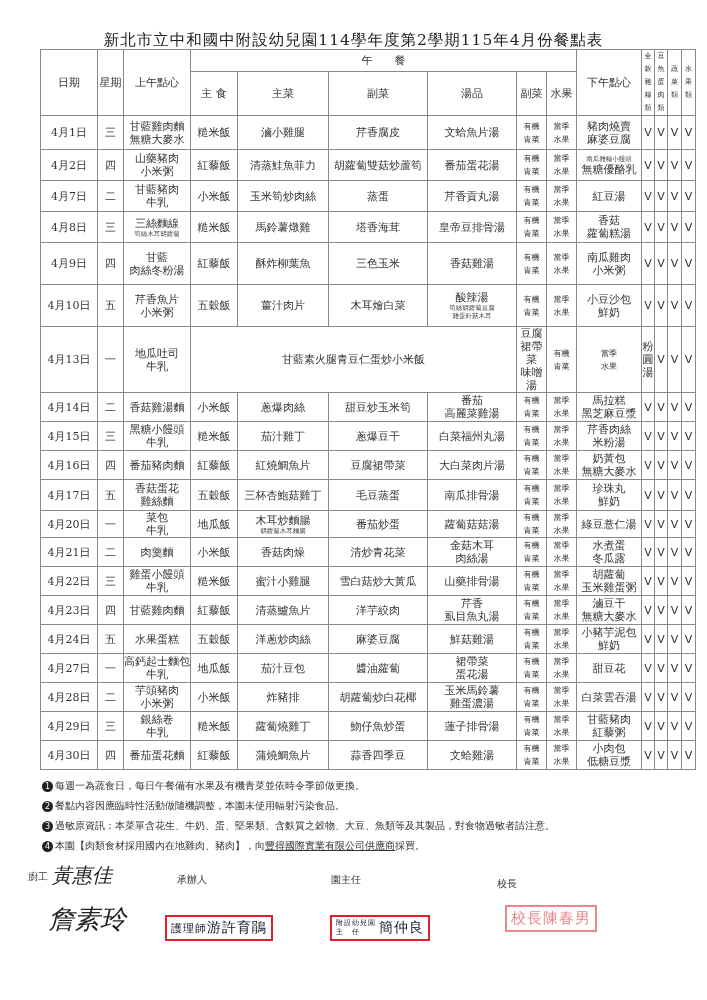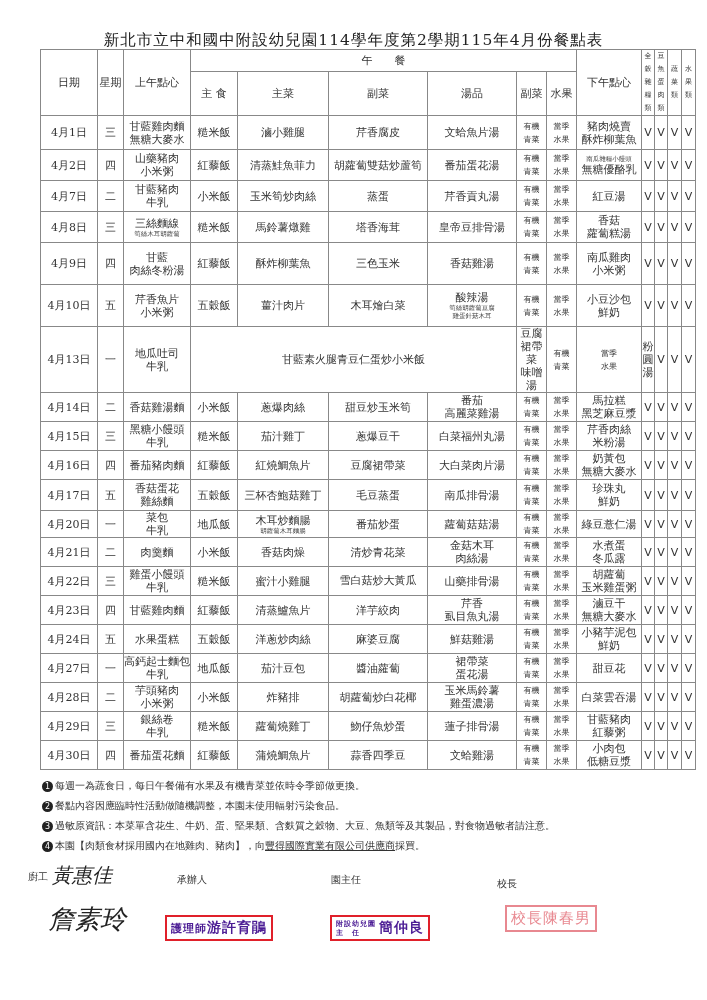--- a/index.html
+++ b/index.html
@@ -9,21 +9,21 @@
   table.menu td, table.menu th{border:1px solid #888;text-align:center;vertical-align:middle;padding:0;line-height:13px;font-weight:normal;color:#333;overflow:hidden;}
   .tiny{font-size:6.5px;line-height:8px;display:block;color:#444;}
   .small{font-size:8px;line-height:10px;}
   .hdr-narrow{font-size:7px;line-height:9px;}
   .ck{font-family:"DejaVu Sans",sans-serif;font-size:11px;color:#333;}
   .notes{position:absolute;left:42px;top:776px;font-size:10px;color:#333;}
   .notes div{height:20px;line-height:20px;}
   .num{display:inline-block;width:11px;height:11px;border-radius:50%;background:#222;color:#fff;font-size:8px;line-height:11px;text-align:center;font-family:"DejaVu Sans",sans-serif;margin-right:2px;vertical-align:middle;}
   .u{text-decoration:underline;}
   .sig-label{position:absolute;font-size:10px;color:#333;}
-  .stamp{position:absolute;border:2px solid #e0202a;color:#4c1d95;font-size:14px;padding:2px 4px;font-weight:bold;letter-spacing:1px;}
+  .stamp{position:absolute;border:2px solid #e0202a;color:#0f172a;font-size:14px;padding:2px 4px;font-weight:normal;letter-spacing:1px;}
   .stamp.faint{border-color:#e88890;color:#e88890;font-weight:normal;font-size:15px;}
   .stamp .mini{font-size:7px;line-height:9px;display:inline-block;vertical-align:middle;margin-right:3px;}
   .handwrite{position:absolute;font-family:"DejaVu Serif",serif;font-style:italic;color:#222;}
 </style>
 </head>
 <body>
 
 <div class="title">新北市立中和國中附設幼兒園114學年度第2學期115年4月份餐點表</div>
 
 <table class="menu" id="menu">
@@ -72,21 +72,21 @@
 無糖大麥水</span></td>
         <td><span style="white-space: pre-line;">糙米飯</span></td>
         <td><span style="white-space: pre-line;">滷小雞腿</span></td>
         <td><span style="white-space: pre-line;">芹香腐皮</span></td>
         <td><span style="white-space: pre-line;">文蛤魚片湯</span></td>
         <td class="small"><span style="white-space: pre-line;">有機
 青菜</span></td>
         <td class="small"><span style="white-space: pre-line;">當季
 水果</span></td>
         <td><span style="white-space: pre-line;">豬肉燒賣
-酥炸柳葉魚</span></td>
+麻婆豆腐</span></td>
         <td class="ck"><span style="white-space: pre-line;">V</span></td>
         <td class="ck"><span style="white-space: pre-line;">V</span></td>
         <td class="ck"><span style="white-space: pre-line;">V</span></td>
         <td class="ck"><span style="white-space: pre-line;">V</span></td>
       </tr>
       <tr style="height: 31px;">
         <td><span style="white-space: pre-line;">4月2日</span></td>
         <td><span style="white-space: pre-line;">四</span></td>
         <td><span style="white-space: pre-line;">山藥豬肉
 小米粥</span></td>
@@ -319,21 +319,21 @@
         <td class="ck"><span style="white-space: pre-line;">V</span></td>
         <td class="ck"><span style="white-space: pre-line;">V</span></td>
       </tr>
       <tr style="height: 29px;">
         <td><span style="white-space: pre-line;">4月22日</span></td>
         <td><span style="white-space: pre-line;">三</span></td>
         <td><span style="white-space: pre-line;">雞蛋小饅頭
 牛乳</span></td>
         <td><span style="white-space: pre-line;">糙米飯</span></td>
         <td><span style="white-space: pre-line;">蜜汁小雞腿</span></td>
-        <td><span style="white-space: pre-line; font-family: Liberation Mono, monospace;">雪白菇炒大黃瓜</span></td>
+        <td><span style="white-space: pre-line;">雪白菇炒大黃瓜</span></td>
         <td><span style="white-space: pre-line;">山藥排骨湯</span></td>
         <td class="small"><span style="white-space: pre-line;">有機
 青菜</span></td>
         <td class="small"><span style="white-space: pre-line;">當季
 水果</span></td>
         <td><span style="white-space: pre-line;">胡蘿蔔
 玉米雞蛋粥</span></td>
         <td class="ck"><span style="white-space: pre-line;">V</span></td>
         <td class="ck"><span style="white-space: pre-line;">V</span></td>
         <td class="ck"><span style="white-space: pre-line;">V</span></td>

